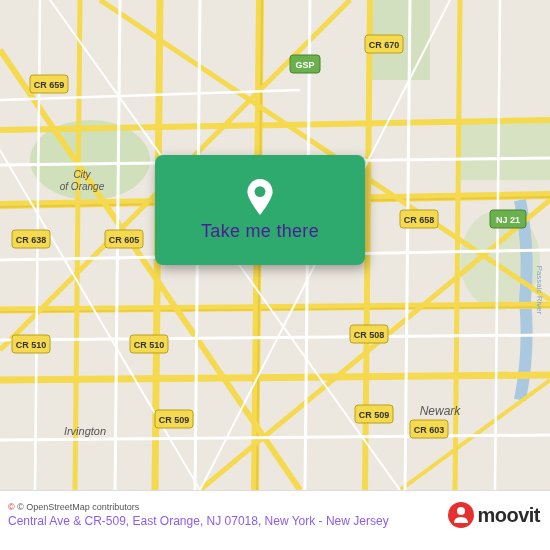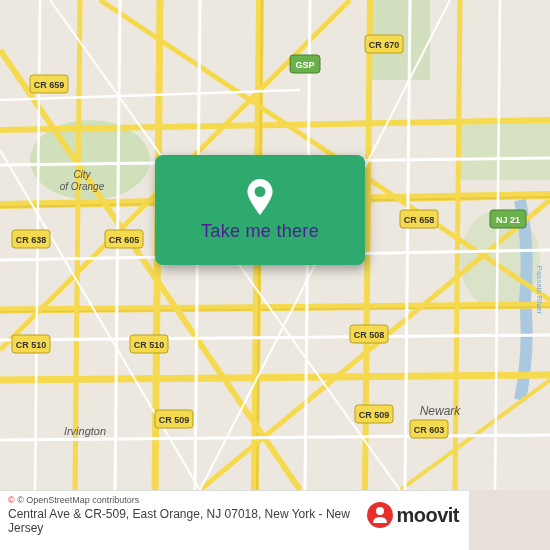--- a/index.html
+++ b/index.html
@@ -66,21 +66,21 @@
       color: #4c1d95;
       font-size: 18px;
       font-weight: 500;
       letter-spacing: 0.3px;
     }
 
     
     #bottom-bar {
       position: absolute;
       bottom: 0; left: 0;
-      width: 469px;
+      width: 550px;
       height: 60px;
       background: white;
       display: flex;
       align-items: center;
       justify-content: space-between;
       padding: 0 10px 11px 8px;
       border-top: 1px solid #ddd;
     }
 
     .bottom-left {
@@ -93,21 +93,21 @@
       font-size: 9px;
       color: #555;
     }
 
     .osm-credit span.copy {
       color: #e03030;
     }
 
     .address-text {
       font-size: 12px;
-      color: #404040;
+      color: #8b5cf6;
       font-weight: 400;
     }
 
     .moovit-logo {
       display: flex;
       align-items: center;
       gap: 2px;
     }
 
     .moovit-text {

